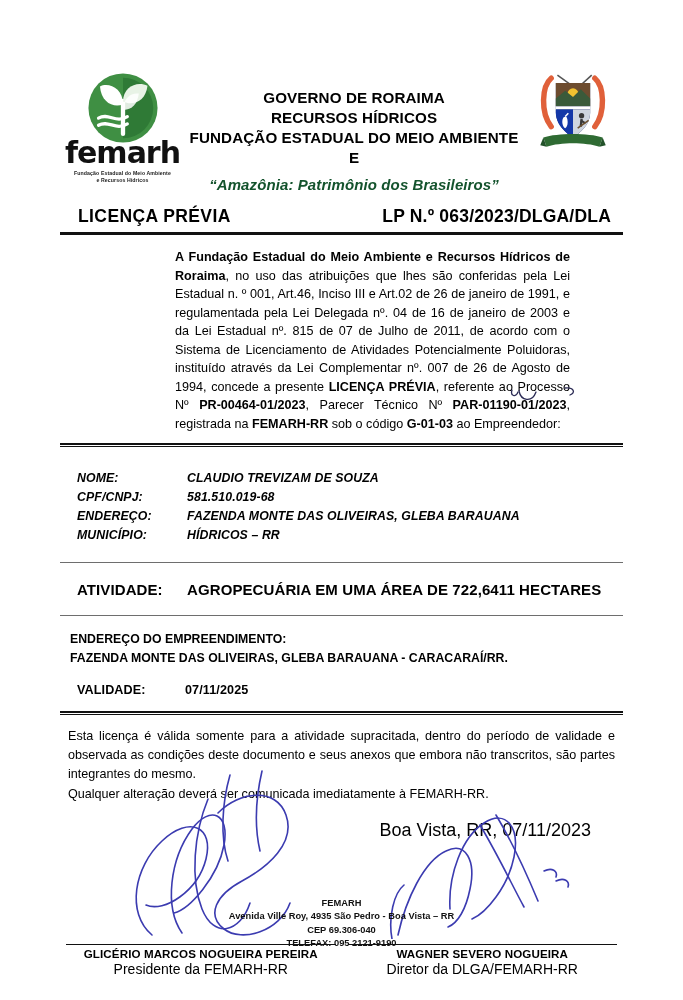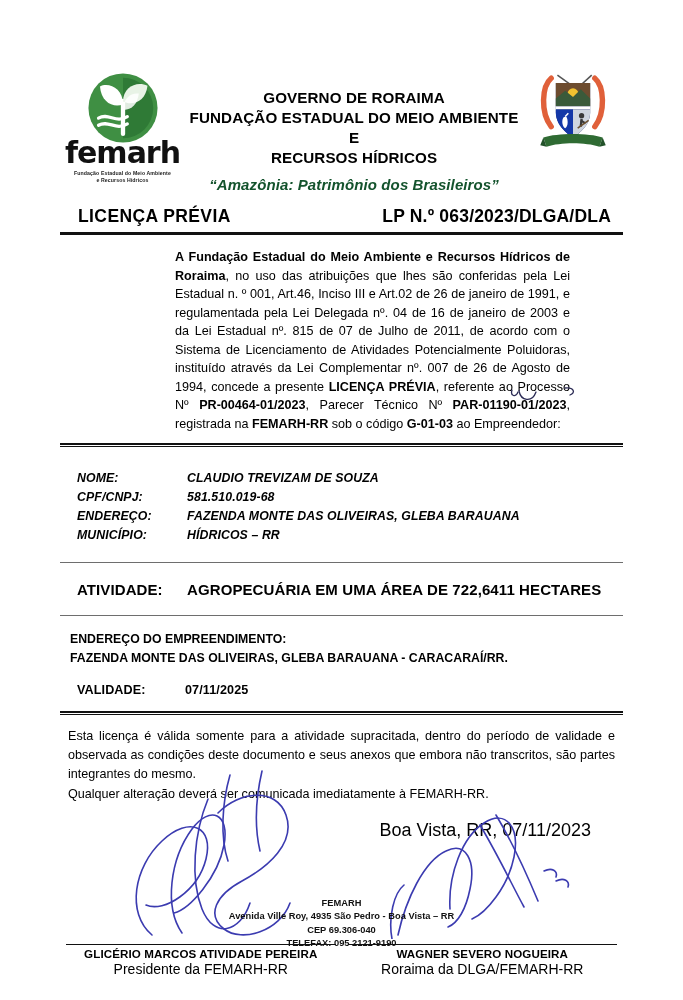--- a/index.html
+++ b/index.html
@@ -278,22 +278,22 @@
       </svg>
       <div class="logo-word">femarh</div>
       <div class="logo-sub">
         <div>Fundação Estadual do Meio Ambiente</div>
         <div>e Recursos Hídricos</div>
       </div>
     </div>
 
     <div class="header-titles">
       <div class="t-line">GOVERNO DE RORAIMA</div>
+      <div class="t-line">RECURSOS HÍDRICOS</div>
       <div class="t-line">FUNDAÇÃO ESTADUAL DO MEIO AMBIENTE E</div>
-      <div class="t-line">RECURSOS HÍDRICOS</div>
       <div class="tagline">“Amazônia: Patrimônio dos Brasileiros”</div>
     </div>
 
     <div class="crest-wrap">
       <svg class="crest" viewBox="0 0 100 118">
         <path d="M22 8 C10 18, 8 52, 22 70" stroke="#e0603a" stroke-width="7" fill="none" stroke-linecap="round"></path>
         <path d="M78 8 C90 18, 92 52, 78 70" stroke="#e0603a" stroke-width="7" fill="none" stroke-linecap="round"></path>
         <path d="M30 4 L55 22" stroke="#555" stroke-width="2" fill="none"></path>
         <path d="M74 4 L52 24" stroke="#555" stroke-width="2" fill="none"></path>
         <path d="M28 14 L72 14 L72 52 C72 72, 50 84, 50 84 C50 84, 28 72, 28 52 Z" fill="#1b2a6b"></path>
@@ -402,27 +402,27 @@
         <path d="M116 26 C134 56, 148 88, 158 112"></path>
         <path d="M164 82 C172 78, 178 82, 176 88"></path>
         <path d="M176 92 C184 88, 190 92, 188 98"></path>
         <path d="M12 150 C8 128, 14 104, 24 96"></path>
       </g>
     </svg>
 
     <div class="sign-cols">
       <div class="sign-col">
         <div class="sign-line"></div>
-        <div class="sign-name">GLICÉRIO MARCOS ATIVIDADE PEREIRA</div>
+        <div class="sign-name">GLICÉRIO MARCOS NOGUEIRA PEREIRA</div>
         <div class="sign-role">Presidente da FEMARH-RR</div>
       </div>
       <div class="sign-col">
         <div class="sign-line"></div>
         <div class="sign-name">WAGNER SEVERO NOGUEIRA</div>
-        <div class="sign-role">Roraima  da DLGA/FEMARH-RR</div>
+        <div class="sign-role">Diretor  da DLGA/FEMARH-RR</div>
       </div>
     </div>
   </div>
 
   <div class="footer">
     <div>FEMARH</div>
     <div>Avenida Ville Roy, 4935 São Pedro - Boa Vista – RR</div>
     <div>CEP 69.306-040</div>
     <div>TELEFAX: 095 2121-9190</div>
   </div>

